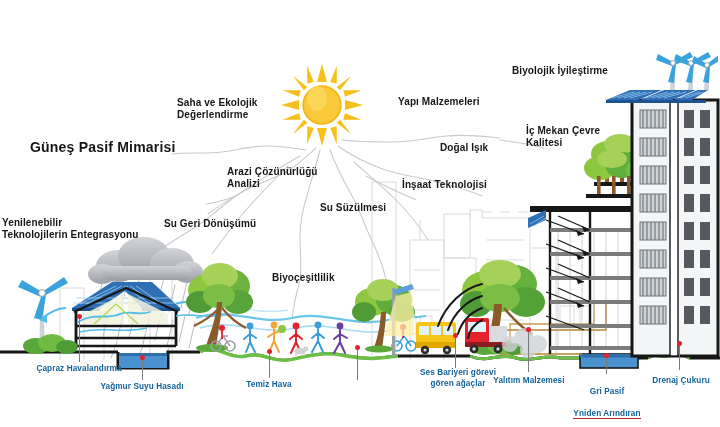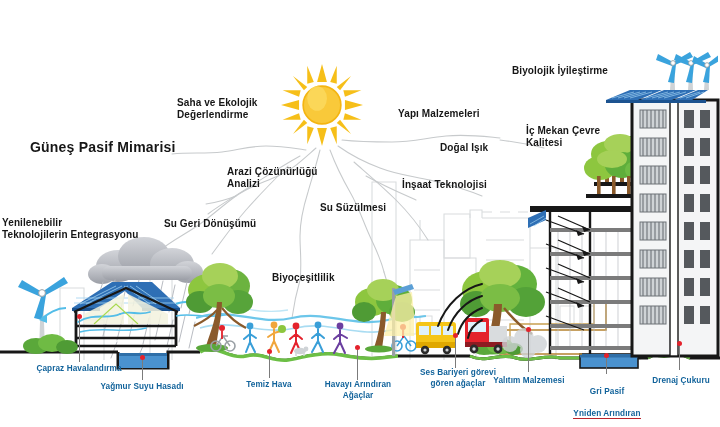--- a/index.html
+++ b/index.html
@@ -616,41 +616,39 @@
   <div class="lbl" style="left:164px;top:218px;">Su Geri Dönüşümü</div>
 
   <div class="lbl" style="left:227px;top:166px;">Arazi Çözünürlüğü
 Analizi</div>
 
   <div class="lbl" style="left:177px;top:97px;">Saha ve Ekolojik
 Değerlendirme</div>
 
   <div class="lbl" style="left:320px;top:202px;">Su Süzülmesi</div>
 
-  <div class="lbl" style="left:398px;top:96px;margin-top:12px;">Yapı Malzemeleri</div>
+  <div class="lbl" style="left:398px;top:96px;">Yapı Malzemeleri</div>
 
   <div class="lbl" style="left:440px;top:142px;">Doğal Işık</div>
 
   <div class="lbl" style="left:402px;top:179px;">İnşaat Teknolojisi</div>
 
   <div class="lbl" style="left:512px;top:65px;">Biyolojik İyileştirme</div>
 
   <div class="lbl" style="left:526px;top:125px;">İç Mekan Çevre
 Kalitesi</div>
 
   <div class="lbl" style="left:272px;top:272px;">Biyoçeşitlilik</div>
 
   <div class="lbl bottom" style="left:17px;top:363px;width:124px;">Çapraz Havalandırma</div>
 
   <div class="lbl bottom" style="left:86px;top:381px;width:112px;">Yağmur Suyu Hasadı</div>
 
   <div class="lbl bottom" style="left:228px;top:379px;width:82px;">Temiz Hava</div>
 
-  <div class="lbl bottom" style="left:312px;top:379px;width:92px;">Havayı Arındıran
-Ağaçlar</div>
 
   <div class="lbl bottom" style="left:406px;top:367px;width:104px;">Ses Bariyeri görevi
 gören ağaçlar</div>
 
   <div class="lbl bottom" style="left:474px;top:375px;width:110px;">Yalıtım Malzemesi</div>
 
   <div class="lbl bottom" style="left:568px;top:375px;width:78px;">
     <span>Gri Pasif</span><br>
     <span class="ul">Yniden Arındıran</span>
   </div>

